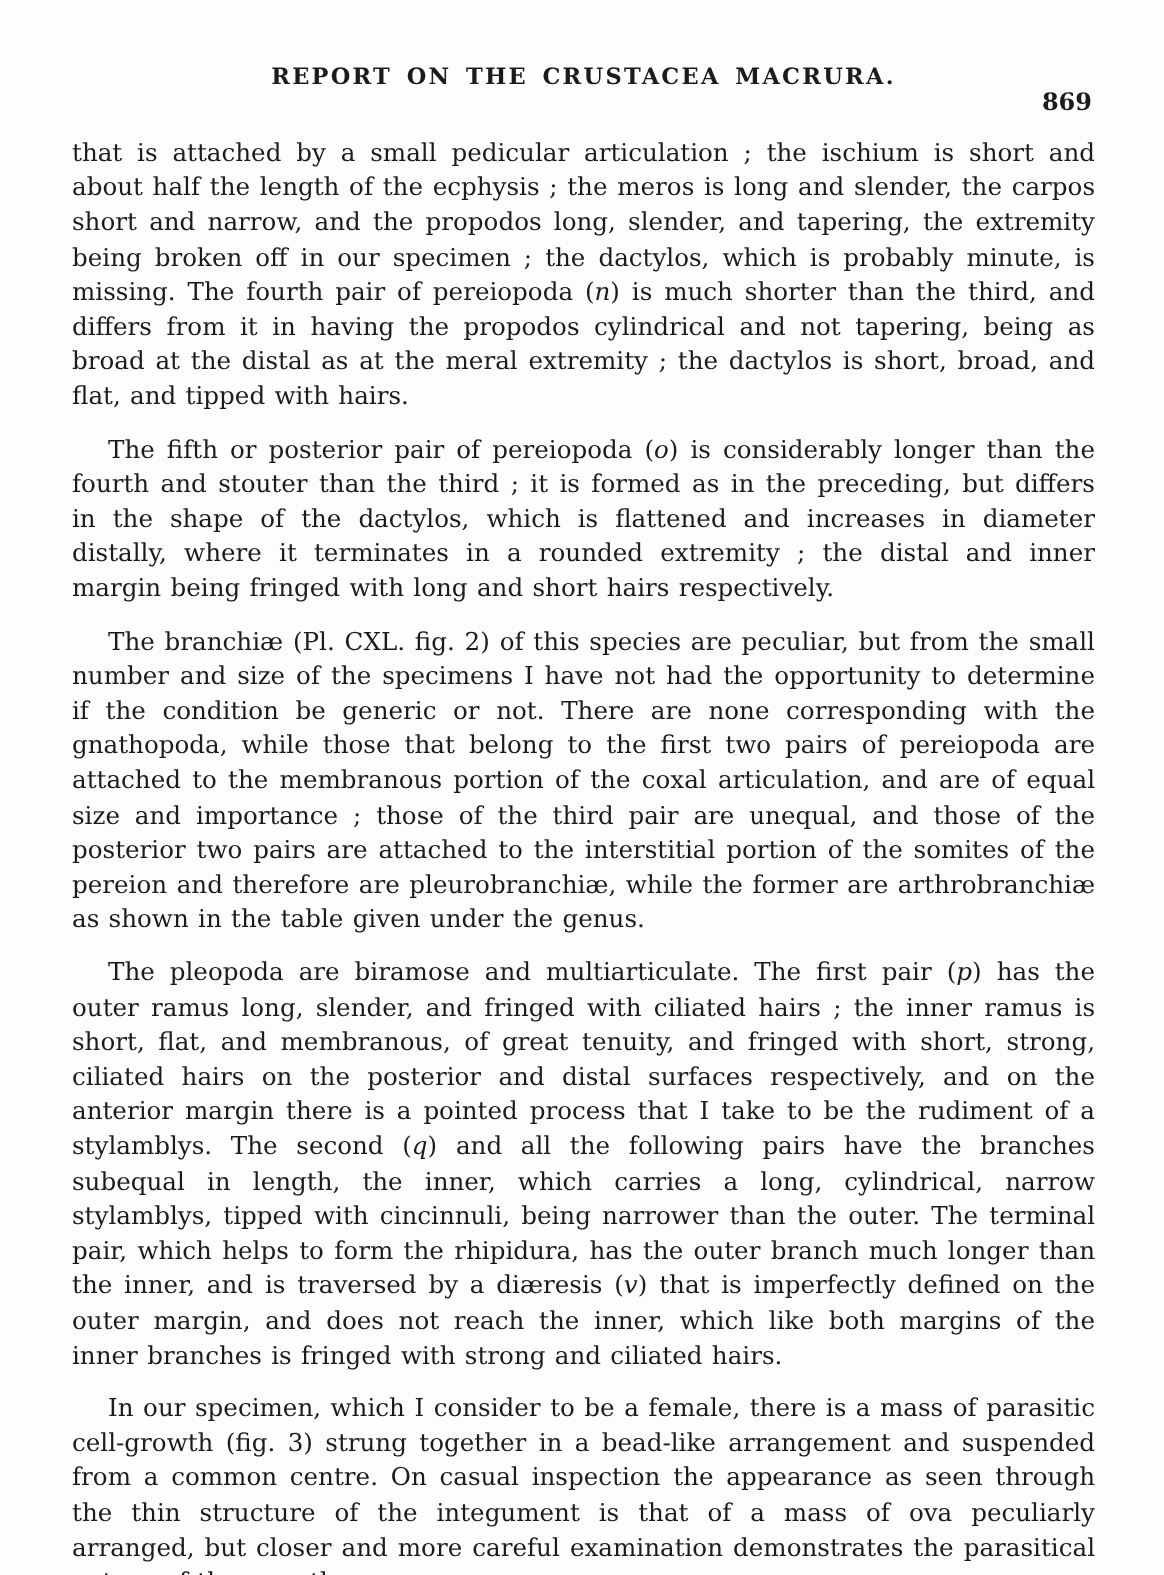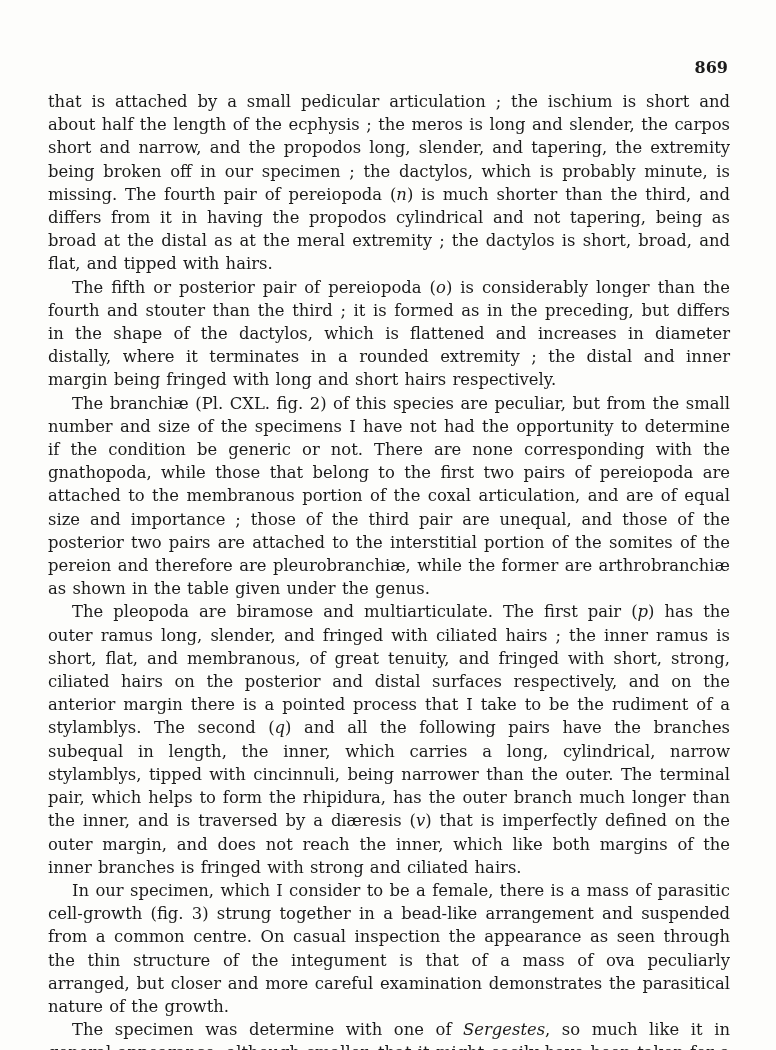--- a/index.html
+++ b/index.html
@@ -45,30 +45,32 @@
     line-height: 23.2px;
     text-align: justify;
     word-spacing: 1px;
   }
   .body-text p {
     margin: 0;
     padding: 0;
   }
   .body-text p.indent {
     text-indent: 24px;
+    margin-top: 12px;
   }
   .it {
     font-style: italic;
   }
 </style>
 </head>
 <body>
 
 <div class="page">
   <div class="header">
+    <span class="running-title">REPORT ON THE CRUSTACEA MACRURA.</span>
     <span class="page-number">869</span>
   </div>
   <div class="body-text" id="body-text">
       <p class=""><span>that is attached by a small pedicular articulation ; the ischium is short and about half the length of the ecphysis ; the meros is long and slender, the carpos short and narrow, and the propodos long, slender, and tapering, the extremity being broken off in our specimen ; the dactylos, which is probably minute, is missing.  The fourth pair of pereiopoda (</span><span class="it">n</span><span>) is much shorter than the third, and differs from it in having the propodos cylindrical and not tapering, being as broad at the distal as at the meral extremity ; the dactylos is short, broad, and flat, and tipped with hairs.</span></p>
       <p class="indent"><span>The fifth or posterior pair of pereiopoda (</span><span class="it">o</span><span>) is considerably longer than the fourth and stouter than the third ; it is formed as in the preceding, but differs in the shape of the dactylos, which is flattened and increases in diameter distally, where it terminates in a rounded extremity ; the distal and inner margin being fringed with long and short hairs respectively.</span></p>
       <p class="indent"><span>The branchiæ (Pl. CXL. fig. 2) of this species are peculiar, but from the small number and size of the specimens I have not had the opportunity to determine if the condition be generic or not.  There are none corresponding with the gnathopoda, while those that belong to the first two pairs of pereiopoda are attached to the membranous portion of the coxal articulation, and are of equal size and importance ; those of the third pair are unequal, and those of the posterior two pairs are attached to the interstitial portion of the somites of the pereion and therefore are pleurobranchiæ, while the former are arthrobranchiæ as shown in the table given under the genus.</span></p>
       <p class="indent"><span>The pleopoda are biramose and multiarticulate.  The first pair (</span><span class="it">p</span><span>) has the outer ramus long, slender, and fringed with ciliated hairs ; the inner ramus is short, flat, and membranous, of great tenuity, and fringed with short, strong, ciliated hairs on the posterior and distal surfaces respectively, and on the anterior margin there is a pointed process that I take to be the rudiment of a stylamblys.  The second (</span><span class="it">q</span><span>) and all the following pairs have the branches subequal in length, the inner, which carries a long, cylindrical, narrow stylamblys, tipped with cincinnuli, being narrower than the outer.  The terminal pair, which helps to form the rhipidura, has the outer branch much longer than the inner, and is traversed by a diæresis (</span><span class="it">v</span><span>) that is imperfectly defined on the outer margin, and does not reach the inner, which like both margins of the inner branches is fringed with strong and ciliated hairs.</span></p>
       <p class="indent"><span>In our specimen, which I consider to be a female, there is a mass of parasitic cell-growth (fig. 3) strung together in a bead-like arrangement and suspended from a common centre.  On casual inspection the appearance as seen through the thin structure of the integument is that of a mass of ova peculiarly arranged, but closer and more careful examination demonstrates the parasitical nature of the growth.</span></p>
       <p class="indent"><span>The specimen was determine with one of </span><span class="it">Sergestes</span><span>, so much like it in general appearance, although smaller, that it might easily have been taken for a younger specimen.</span></p>
     </div>

